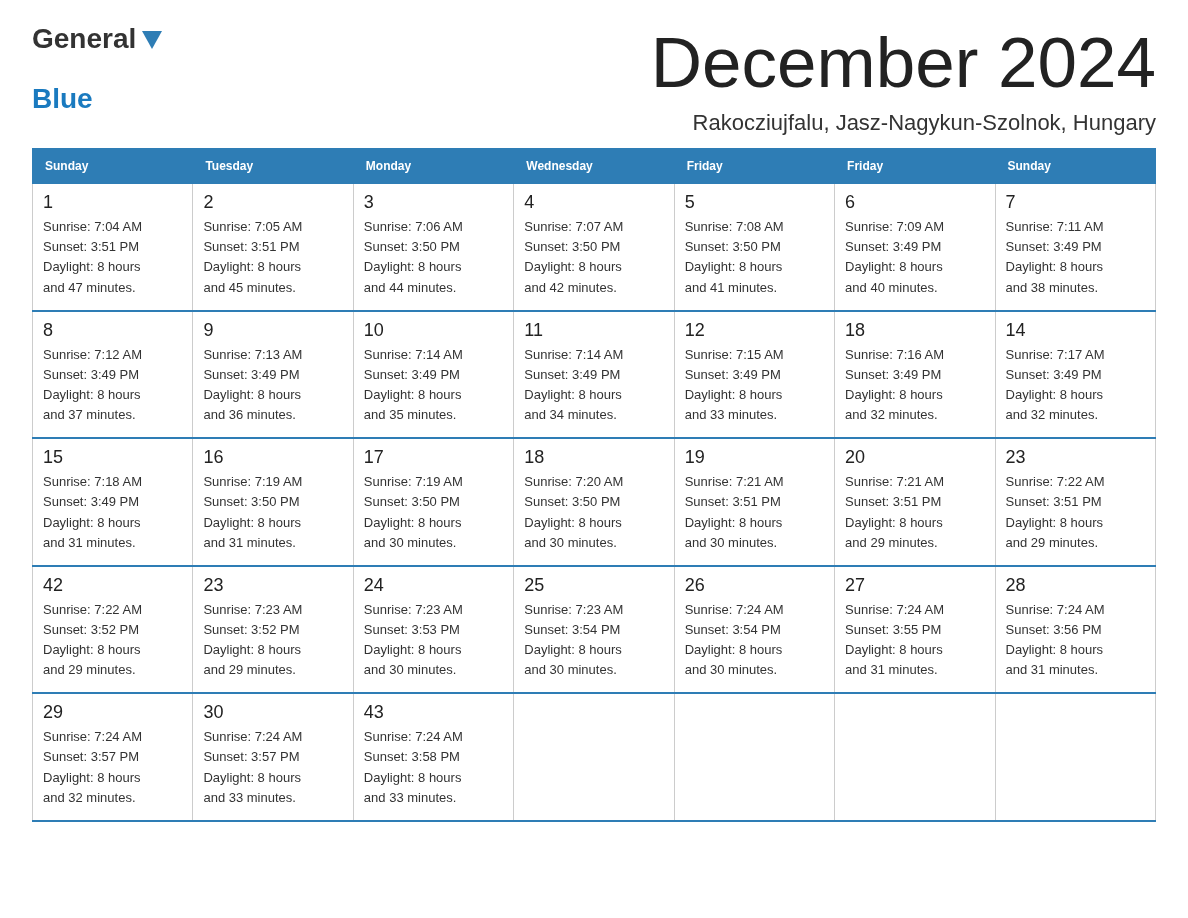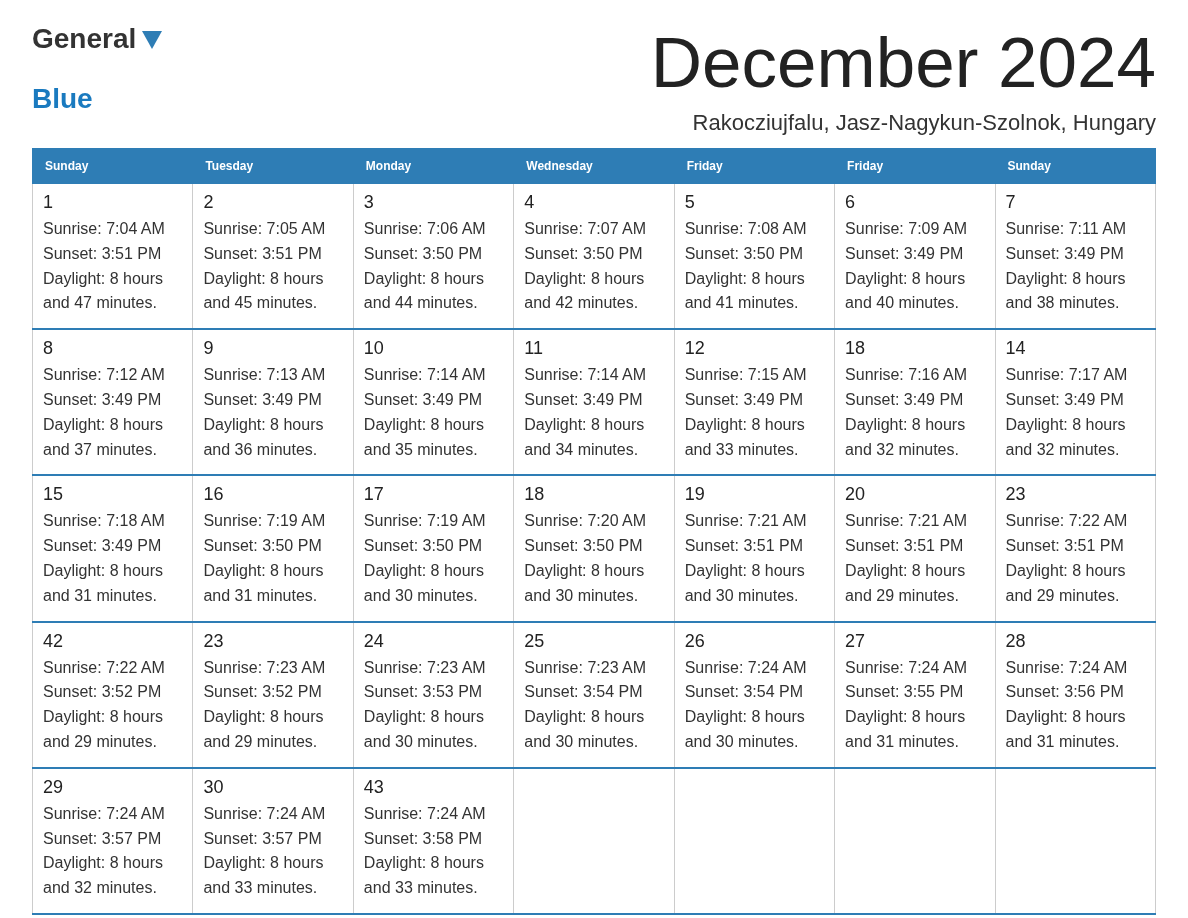--- a/index.html
+++ b/index.html
@@ -77,21 +77,21 @@
       border-bottom: 2px solid #2e7db5;
     }
     .day-number {
       font-size: 18px;
       font-weight: normal;
       color: #222;
       margin-bottom: 4px;
       display: block;
     }
     .day-detail {
-      font-size: 16px;
+      font-size: 13px;
       line-height: 1.55;
       color: #333;
     }
     .empty-cell {
       background: #fff;
     }
   </style>
 </head>
 <body>
 

